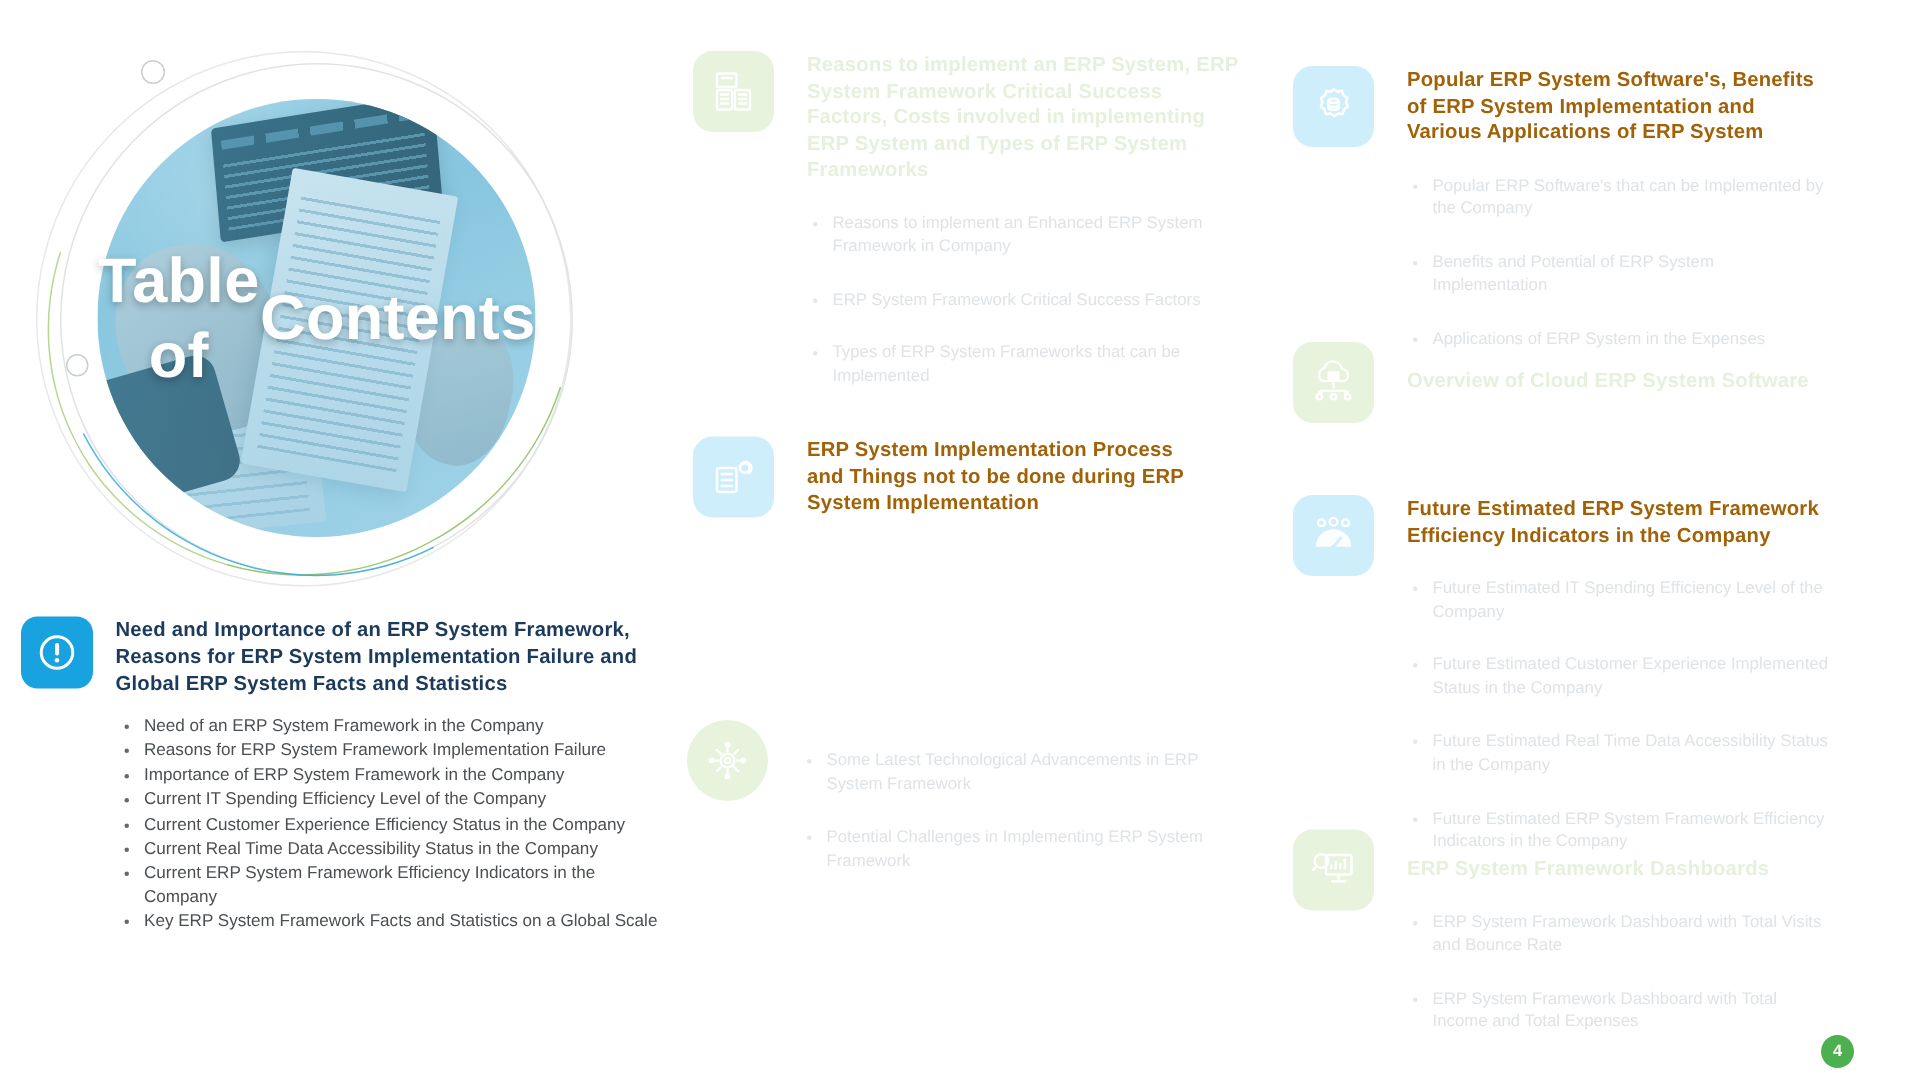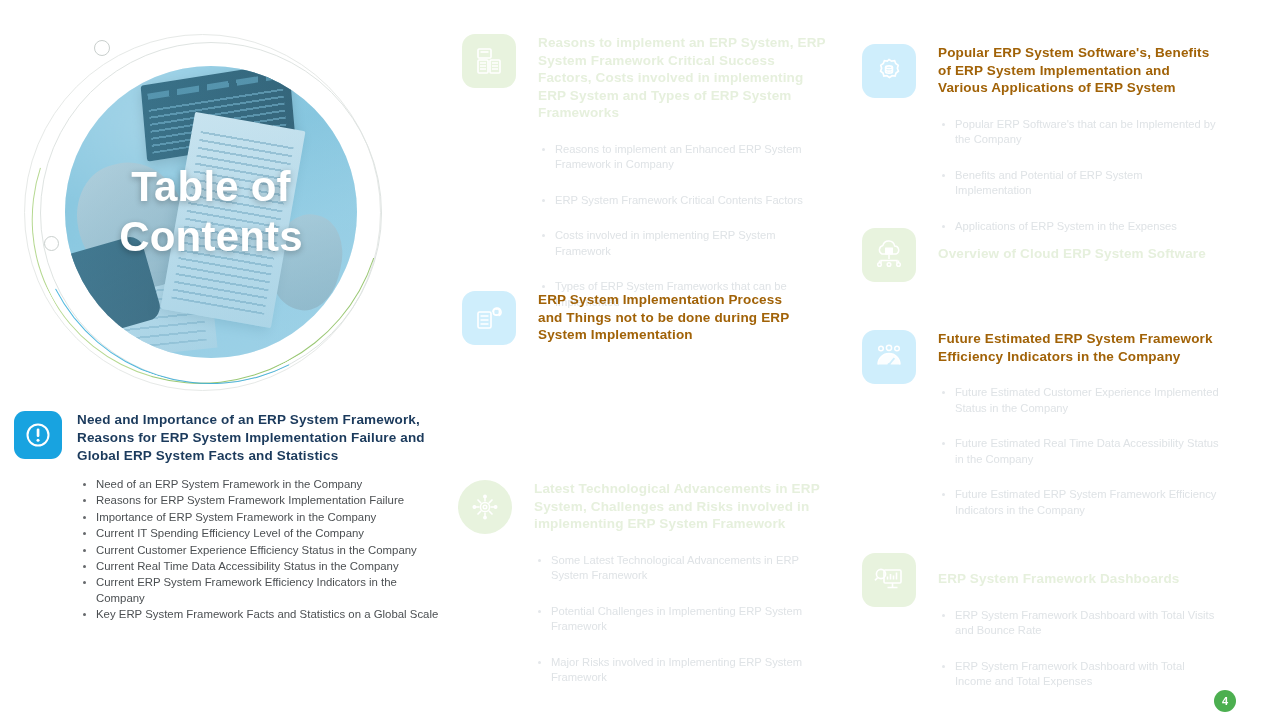--- a/index.html
+++ b/index.html
@@ -87,23 +87,23 @@
     background:linear-gradient(150deg,#1f4c60,#143545);transform:rotate(-16deg);
   }
   .ph-hand2{
     position:absolute;left:206px;top:148px;width:70px;height:96px;border-radius:50% 50% 45% 55%;
     background:linear-gradient(150deg,#c6d3d8,#9eb0b8);transform:rotate(14deg);opacity:.9;
   }
   .ph-shade{position:absolute;inset:0;background:linear-gradient(180deg,rgba(120,190,220,.30),rgba(120,190,220,.46));}
 
   .hero-title{
     position:absolute;left:47px;top:38px;width:292px;height:292px;
-    display:flex;flex-direction:column;align-items:center;justify-content:center;
+    display:flex;flex-direction:row;align-items:center;justify-content:center;
     color:#ffffff;font-size:42px;line-height:50px;font-weight:600;
-    letter-spacing:.2px;text-align:right;
+    letter-spacing:.2px;text-align:center;
     text-shadow:0 2px 6px rgba(0,0,0,.28);
   }
 
   
   .sec{position:absolute;}
   .sec-ico{
     position:absolute;left:0;top:0;width:54px;height:54px;border-radius:13px;
     display:flex;align-items:center;justify-content:center;
   }
   .sec-ico.round{border-radius:50%;}
@@ -191,22 +191,21 @@
         <rect x="4" y="14" width="10" height="13" rx="1"></rect>
         <rect x="16" y="14" width="10" height="13" rx="1"></rect>
         <path d="M6 17h6M6 20h6M6 23h6M18 17h6M18 20h6M18 23h6"></path>
         <path d="M6.5 6h8"></path>
       </svg>
     </div>
     <div class="sec-body">
       <div class="sec-h green">Reasons to implement an ERP System, ERP System Framework Critical Success Factors, Costs involved in implementing ERP System and Types of ERP System Frameworks</div>
       <ul class="sec-list faint">
         <li>Reasons to implement an Enhanced ERP System Framework in Company</li>
-        <li>ERP System Framework Critical Contents Factors</li>
-        <li>Costs involved in implementing ERP System Framework</li>
+        <li>ERP System Framework Critical Success Factors</li>
         <li>Types of ERP System Frameworks that can be Implemented</li>
       </ul>
     </div>
   </div>
 
   <div class="sec" id="sec-process">
     <div class="sec-ico blue">
       <svg width="30" height="30" viewBox="0 0 30 30" fill="none" stroke="#ffffff" stroke-width="1.6">
         <rect x="4" y="9" width="13" height="16" rx="1.5"></rect>
         <path d="M6.5 13h8M6.5 17h8M6.5 21h8"></path>
@@ -227,25 +226,23 @@
         <circle cx="15" cy="15" r="1.8"></circle>
         <path d="M15 4v5.5M15 20.5V26M4 15h5.5M20.5 15H26"></path>
         <path d="M7.5 7.5l3.6 3.6M18.9 18.9l3.6 3.6M22.5 7.5l-3.6 3.6M11.1 18.9l-3.6 3.6"></path>
         <circle cx="15" cy="4.4" r="1.2"></circle>
           <circle cx="15" cy="25.6" r="1.2"></circle>
         <circle cx="4.4" cy="15" r="1.2"></circle>
           <circle cx="25.6" cy="15" r="1.2"></circle>
       </svg>
     </div>
     <div class="sec-body">
-      <div class="sec-h green">Latest Technological Advancements in ERP System, Challenges and Risks involved in implementing ERP System Framework</div>
       <ul class="sec-list faint">
         <li>Some Latest Technological Advancements in ERP System Framework</li>
         <li>Potential Challenges in Implementing ERP System Framework</li>
-        <li>Major Risks involved in Implementing ERP System Framework</li>
       </ul>
     </div>
   </div>
 
   <div class="sec" id="sec-popular">
     <div class="sec-ico blue">
       <svg width="32" height="32" viewBox="0 0 32 32" fill="none" stroke="#ffffff" stroke-width="1.7">
         <path d="M16 4.5l2.6 1.6 3-.5 1.1 2.9 2.5 1.8-.8 2.9 1 2.9-2.4 1.9-.9 3-3-.3-2.6 1.7-2.6-1.7-3 .3-.9-3-2.4-1.9 1-2.9-.8-2.9 2.5-1.8 1.1-2.9 3 .5z"></path>
         <ellipse cx="16" cy="12.2" rx="3.4" ry="1.4"></ellipse>
         <path d="M12.6 12.2v4.6c0 .8 1.5 1.4 3.4 1.4s3.4-.6 3.4-1.4v-4.6"></path>
@@ -287,20 +284,21 @@
           <circle cx="24" cy="6.5" r="2.3"></circle>
         <path d="M5 22.5a11 11 0 0 1 22 0z" fill="#ffffff" stroke="none" opacity="0.92"></path>
         <path d="M5 22.5a11 11 0 0 1 22 0"></path>
         <path d="M16 22.5l5.4-6.4" stroke="#cfeefc" stroke-width="1.8"></path>
         <circle cx="16" cy="22.5" r="1.5" fill="#cfeefc" stroke="none"></circle>
       </svg>
     </div>
     <div class="sec-body">
       <div class="sec-h blue">Future Estimated ERP System Framework Efficiency Indicators in the Company</div>
       <ul class="sec-list faint">
+        <li>Future Estimated IT Spending Efficiency Level of the Company</li>
         <li>Future Estimated Customer Experience Implemented Status in the Company</li>
         <li>Future Estimated Real Time Data Accessibility Status in the Company</li>
         <li>Future Estimated ERP System Framework Efficiency Indicators in the Company</li>
       </ul>
     </div>
   </div>
 
   <div class="sec" id="sec-dash">
     <div class="sec-ico green">
       <svg width="32" height="30" viewBox="0 0 32 30" fill="none" stroke="#ffffff" stroke-width="1.6">

